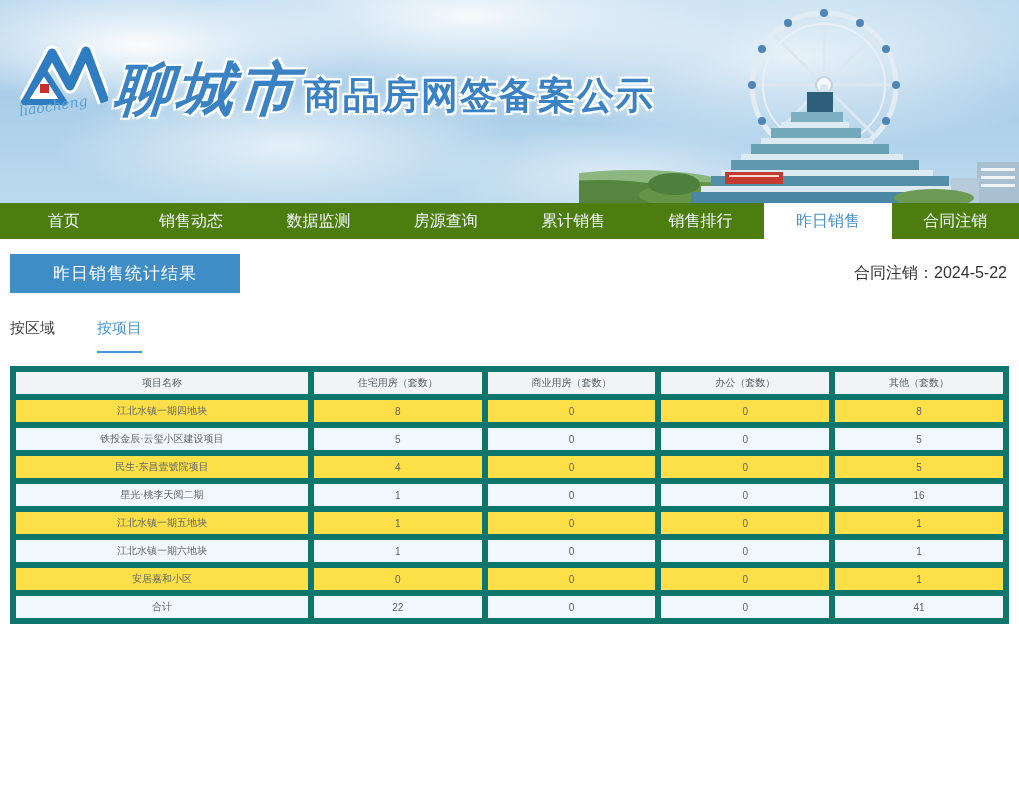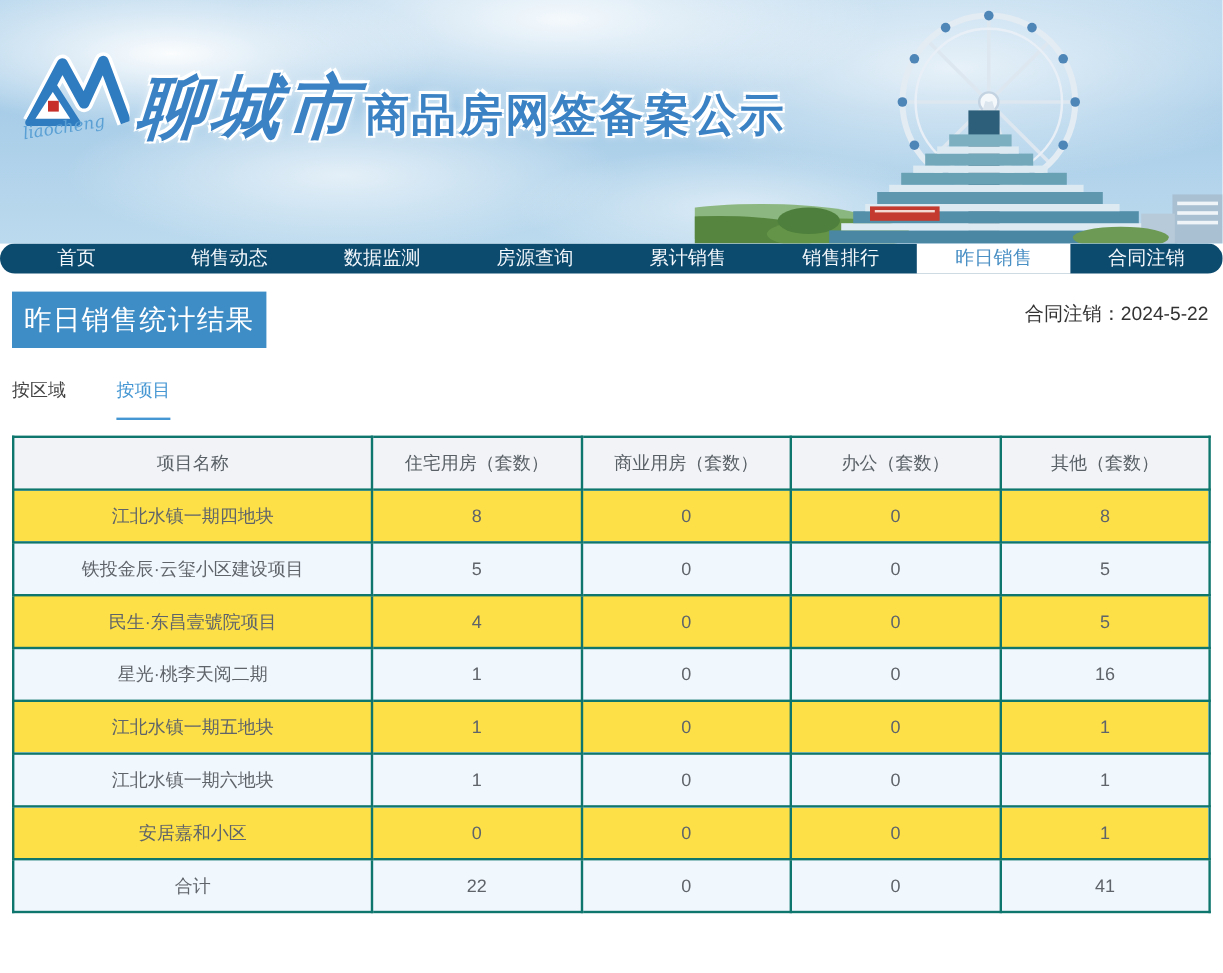--- a/index.html
+++ b/index.html
@@ -29,47 +29,47 @@
     text-shadow:-2px -2px 0 #fff, 2px -2px 0 #fff, -2px 2px 0 #fff, 2px 2px 0 #fff, 0 0 7px rgba(255,255,255,.9);
   }
   .site-title {
     font-size:37px; font-weight:bold; color:#3b82c4; letter-spacing:2px;
     line-height:1; padding-bottom:8px; margin-left:4px;
     text-shadow:-2px -2px 0 #fff, 2px -2px 0 #fff, -2px 2px 0 #fff, 2px 2px 0 #fff, 0 0 7px rgba(255,255,255,.9);
   }
   .banner-art { position:absolute; right:0; bottom:0; width:440px; height:203px; }
 
   
-  .navbar { display:flex; width:100%; height:25px; background:#0c4a6e;border-radius:19px; }
+  .navbar { display:flex; width:100%; height:36px; background:#4d7c0f; }
   .nav-item {
     flex:1; display:flex; align-items:center; justify-content:center;
     color:#f2f7fb; font-size:16px; cursor:pointer; white-space:nowrap;
   }
   .nav-item.active { background:#ffffff; color:#4a90c5; }
 
   
   .content { position:relative; }
   .page-title {
-    display:inline-block; margin:15px 0 0 10px; padding:8px 10px;
-    background:#3e8dc6; color:#ffffff; font-size:23px; letter-spacing:1px;
+    display:inline-block; margin:15px 0 0 10px; padding:8px 43px;
+    background:#3e8dc6; color:#ffffff; font-size:17px; letter-spacing:1px;
   }
   .current-date { position:absolute; top:24px; right:12px; font-size:16px; color:#333; }
 
   
   .filter-tabs { display:flex; margin:26px 0 0 10px;text-align:center; }
   .filter-tab { font-size:15px; color:#444; margin-right:42px; padding-bottom:13px; cursor:pointer; }
   .filter-tab.active { color:#4597d3; border-bottom:2px solid #4597d3; }
 
   
   .stats-table {
     width:999px; margin:13px 10px 0 10px; border-collapse:collapse; table-layout:fixed;
   }
   .stats-table th, .stats-table td {
-    border:2px solid #0f766e; height:44px; text-align:center;
-    font-size:15px; font-weight:normal; overflow:hidden; white-space:nowrap;
+    border:6px solid #0f766e; height:28px; text-align:center;
+    font-size:10px; font-weight:normal; overflow:hidden; white-space:nowrap;
   }
   .stats-table th { background:#f1f3f7; color:#596066; }
   .stats-table td { color:#5f646a; background:#fde047; }
   .stats-table tbody tr:nth-child(even) td { background:#f0f7fd; }
   .stats-table col.c-name { width:30%; }
   .stats-table col.c-num  { width:17.5%; }
 </style>
 </head>
 <body>
 

